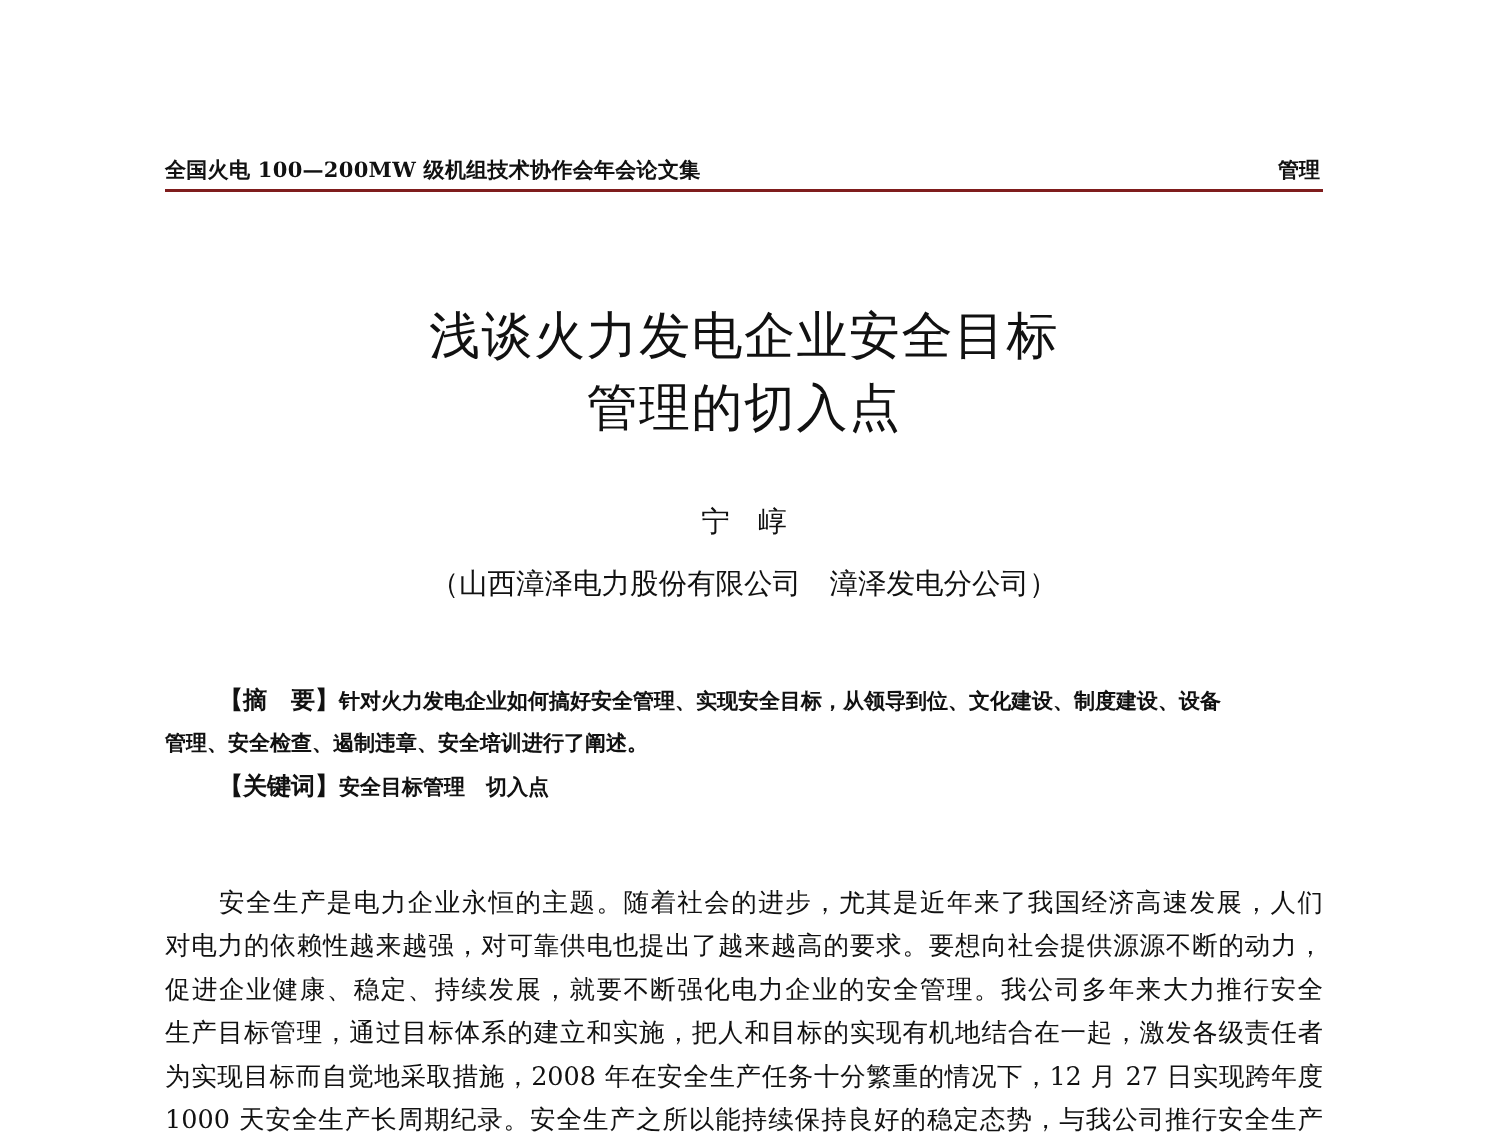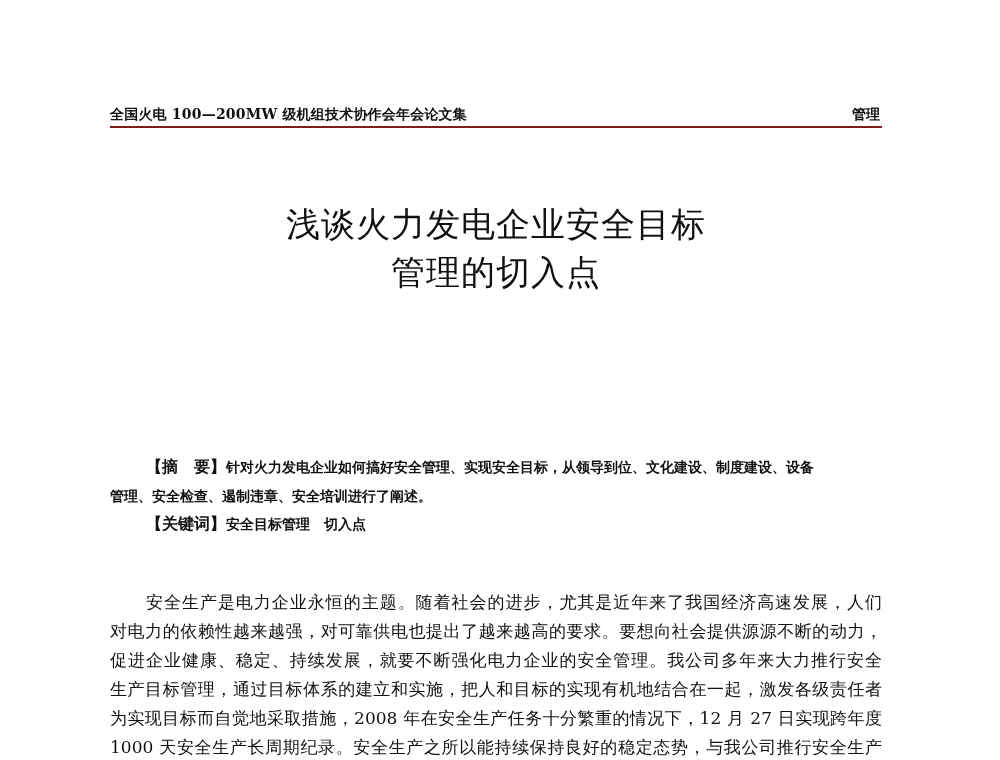--- a/index.html
+++ b/index.html
@@ -116,20 +116,22 @@
 <div class="page">
 
   <div class="running-header">
     <span class="left">全国火电 100—200MW 级机组技术协作会年会论文集</span>
     <span class="right">管理</span>
   </div>
 
   <div class="title l1">浅谈火力发电企业安全目标</div>
   <div class="title l2">管理的切入点</div>
 
+  <div class="author">宁　崞</div>
+  <div class="affiliation">（山西漳泽电力股份有限公司　漳泽发电分公司）</div>
 
   <div class="abstract-line a1">
     <span class="label">【摘　要】</span><span>针对火力发电企业如何搞好安全管理、实现安全目标，从领导到位、文化建设、制度建设、设备</span>
   </div>
   <div class="abstract-line a2">管理、安全检查、遏制违章、安全培训进行了阐述。</div>
   <div class="abstract-line a3">
     <span class="label">【关键词】</span><span>安全目标管理　切入点</span>
   </div>
 
   <div class="body-line first b1">安全生产是电力企业永恒的主题。随着社会的进步，尤其是近年来了我国经济高速发展，人们</div>

